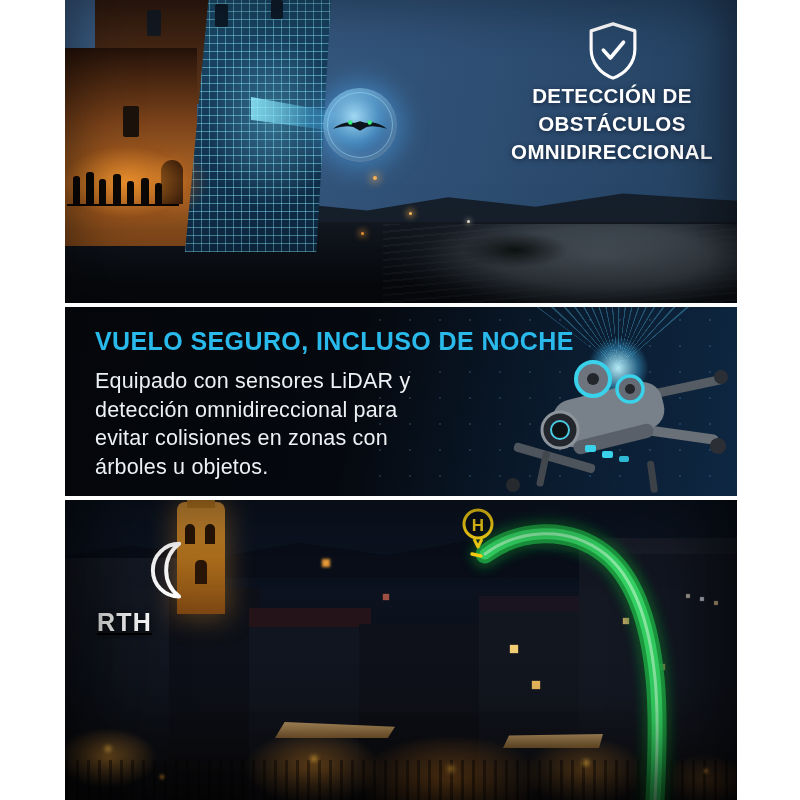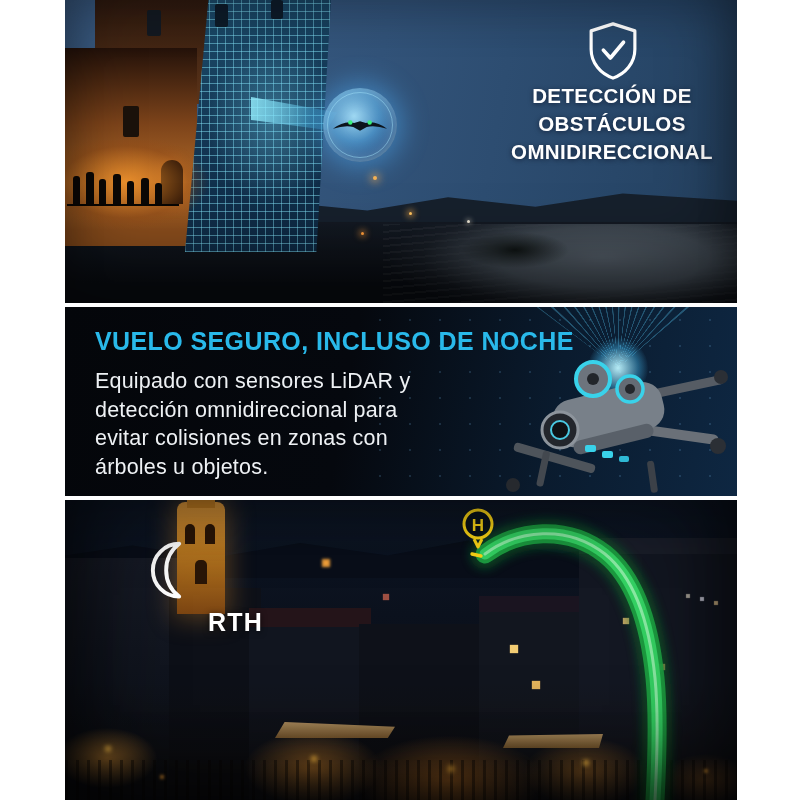--- a/index.html
+++ b/index.html
@@ -108,21 +108,21 @@
        linear-gradient(180deg,transparent 0%,rgba(16,10,4,.35) 80%);}
   .awning{position:absolute;background:linear-gradient(180deg,#c9a36a,#8a6432);opacity:.85;z-index:2;}
   .aw1{left:210px;bottom:62px;width:120px;height:16px;clip-path:polygon(0 100%,8% 0,100% 30%,94% 100%);}
   .aw2{left:438px;bottom:52px;width:100px;height:14px;clip-path:polygon(0 100%,6% 10%,100% 0,96% 100%);}
   .crowd{position:absolute;left:0;bottom:0;width:672px;height:40px;z-index:3;
      background:repeating-linear-gradient(90deg,rgba(8,5,3,.8) 0 3px,transparent 3px 11px);opacity:.55;}
   .lamp-dots{position:absolute;left:0;top:0;width:2px;height:2px;z-index:3;
      box-shadow:42px 248px 4px 2px #ffc04a,248px 258px 4px 2px #ffbb42,385px 268px 5px 2px #ffb63c,
                 520px 262px 4px 2px #ffbe48,640px 270px 3px 1px #e09a38,96px 276px 3px 1px #d98f33;}
   .moon{position:absolute;left:70px;top:34px;width:68px;height:74px;z-index:4;}
-  .rth-label{position:absolute;left:26px;top:108px;width:172px;text-align:right;z-index:4;}
+  .rth-label{position:absolute;left:32px;top:108px;width:172px;text-align:left;z-index:4;text-decoration:underline;}
   .rth-label .line{color:#ffffff;font-weight:800;font-size:25px;line-height:29px;letter-spacing:1.2px;text-shadow:0 1px 6px rgba(0,0,0,.7);}
   .home-pin{position:absolute;left:392px;top:6px;width:42px;height:54px;z-index:5;}
   .path-svg{position:absolute;left:0;top:0;width:672px;height:300px;z-index:4;}
 </style>
 </head>
 <body>
 
 <div class="canvas">
   <div class="content">
 

